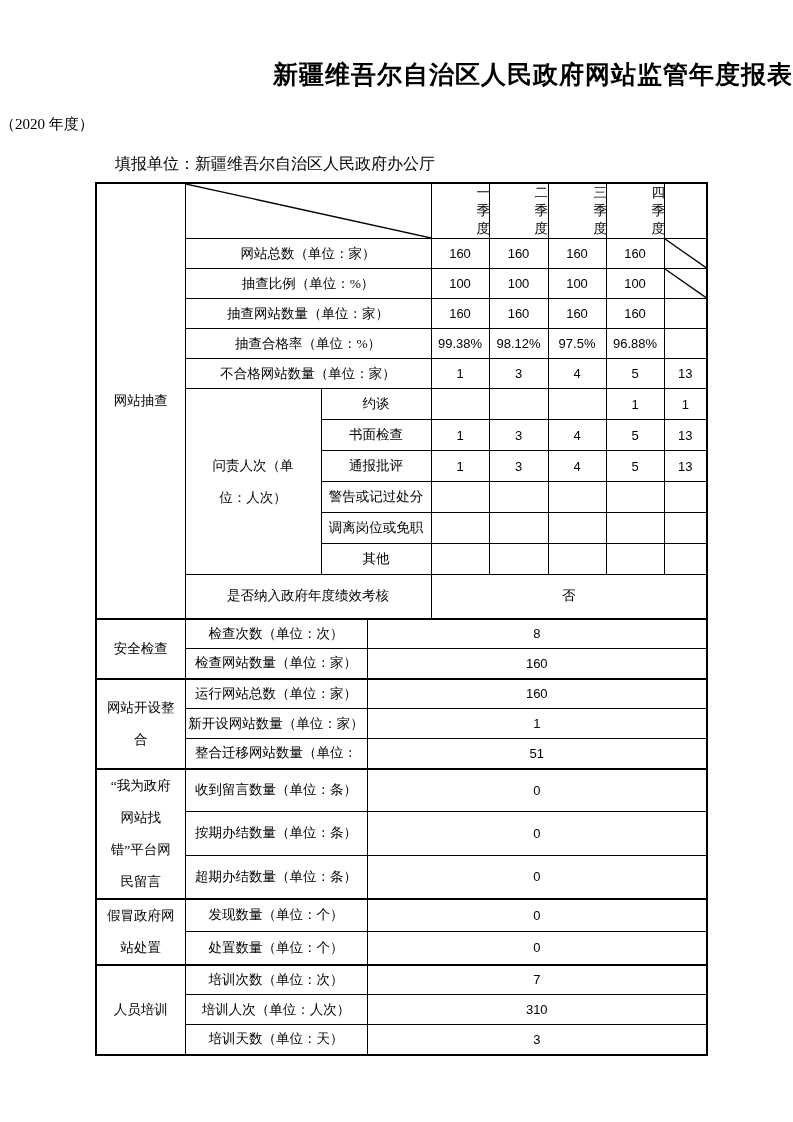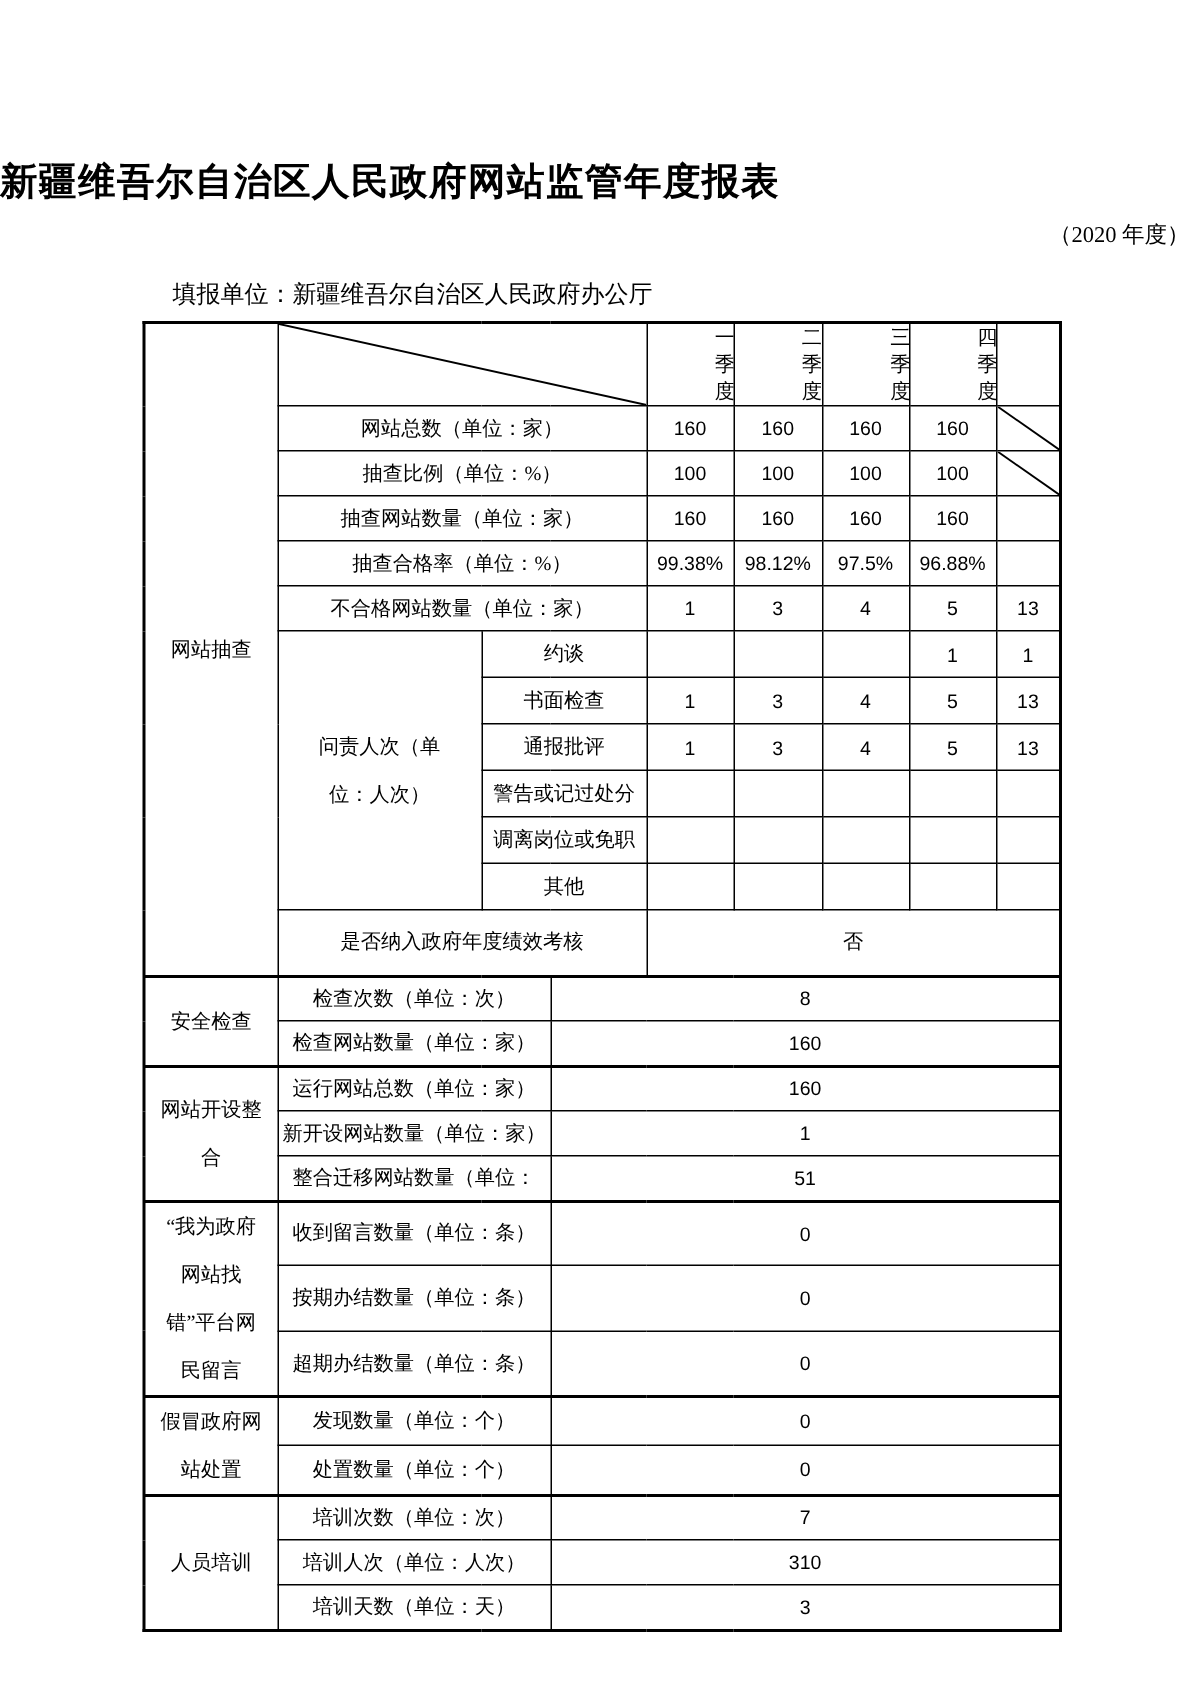--- a/index.html
+++ b/index.html
@@ -5,30 +5,30 @@
   html,body{margin:0;padding:0;}
   body{
     width:793px;height:1122px;
     background:#ffffff;
     color:#000;
     font-family:"Liberation Serif", serif;
     position:relative;
   }
   .page-title{
     margin:0;
-    padding-top:104px;
-    text-align:left;
+    padding-top:58px;
+    text-align:right;
     font-size:25px;
     font-weight:bold;
     font-family:"Liberation Sans", sans-serif;
     letter-spacing:1px;
   }
   .page-subtitle{
-    margin-top:10px;
-    text-align:right;
+    margin-top:24px;
+    text-align:left;
     font-size:15px;
   }
   .reporting-unit{
     margin:20px 0 7px 115px;
     font-size:16px;
   }
   table.report{
     border-collapse:collapse;
     table-layout:fixed;
     width:611px;

